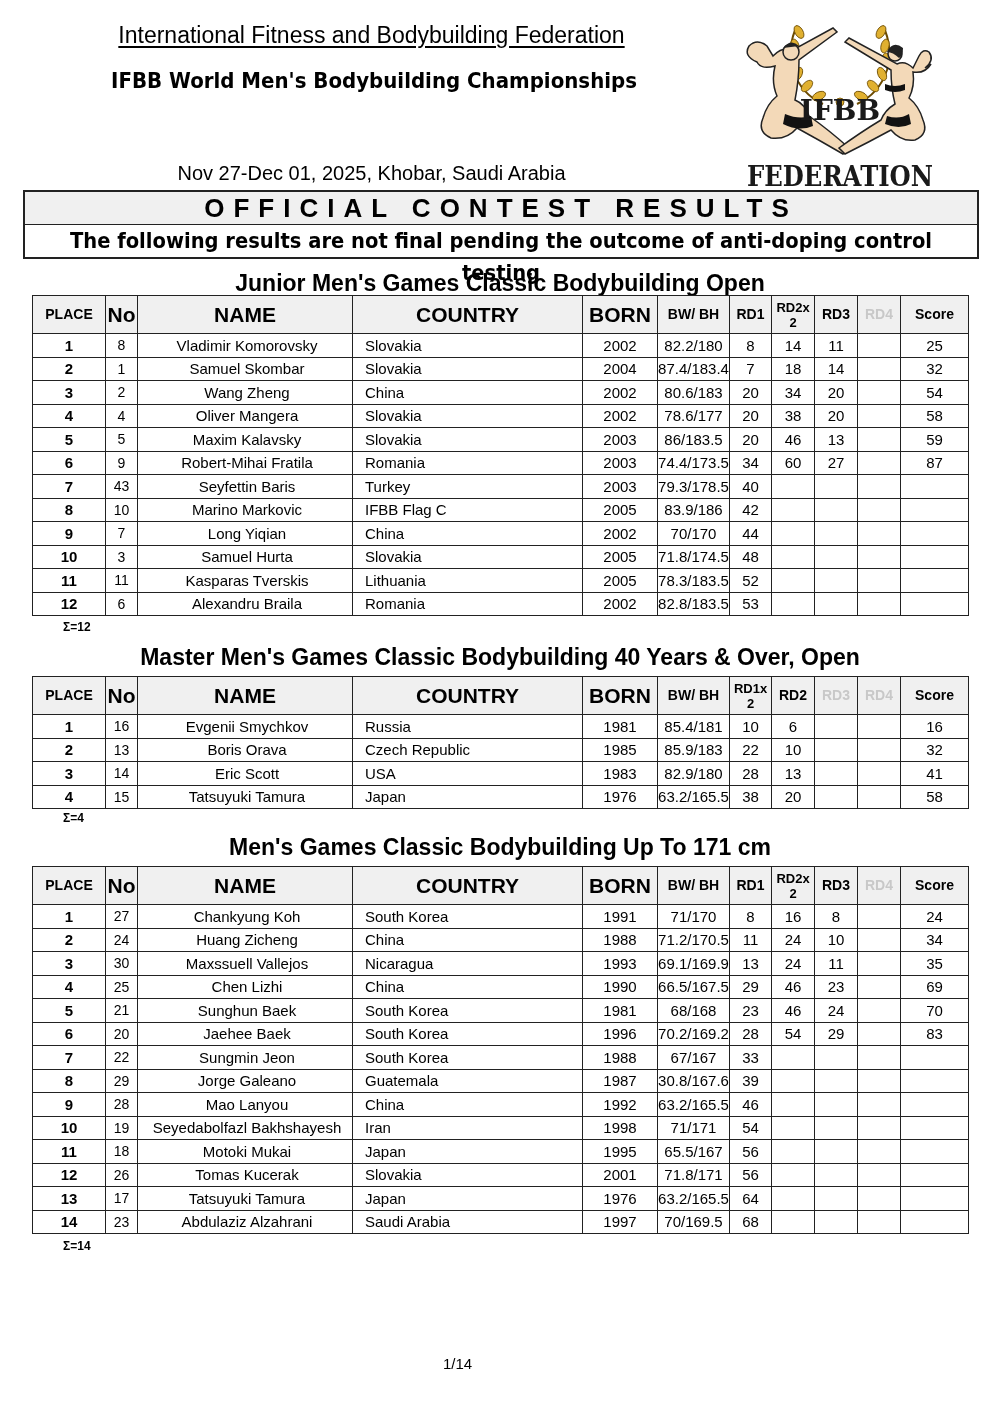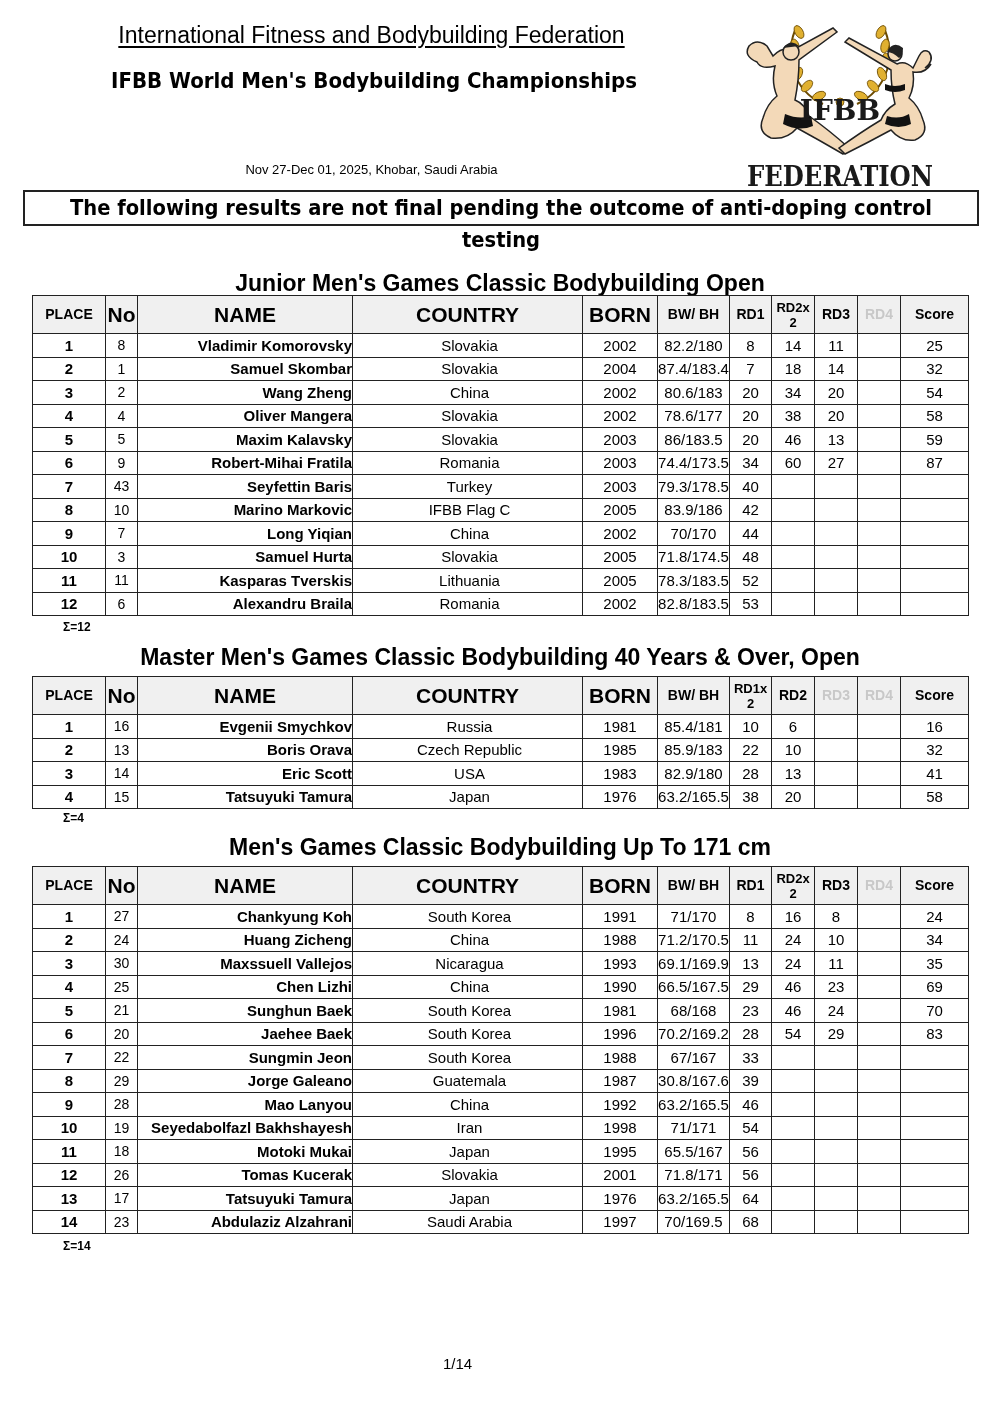--- a/index.html
+++ b/index.html
@@ -1,37 +1,37 @@
 <!DOCTYPE html>
 <html><head>
 <meta charset="utf-8">
 <style>
   html, body { margin:0; padding:0; background:#ffffff; }
   body { width:1000px; height:1415px; position:relative; font-family:"Liberation Sans", sans-serif; color:#000; overflow:hidden; }
   .abs { position:absolute; }
   .org { left:0; width:743px; top:22px; text-align:center; font-size:23px; }
   .org span { text-decoration:underline; text-underline-offset:3px; }
   .champ { left:0; width:748px; top:68px; text-align:center; font-size:22px; font-weight:bold; font-family:"DejaVu Sans", sans-serif; transform:scaleX(0.9); transform-origin:374px 0; }
-  .dateloc { left:0; width:743px; top:162px; text-align:center; font-size:13px; }
+  .dateloc { left:0; width:743px; top:162px; text-align:center; font-size:20px; }
   .logo { left:735px; top:14px; width:210px; height:176px; }
   .banner { left:23px; top:190px; width:952px; border:2px solid #222; }
   .banner-top { height:32px; background:#f0f0f0; border-bottom:1.5px solid #222; text-align:center; font-size:26px; font-weight:bold; letter-spacing:9px; line-height:32px; }
   .banner-bot { height:32px; background:#fff; text-align:center; font-size:21px; font-weight:bold; line-height:32px; font-family:"DejaVu Sans", sans-serif; transform:scaleX(0.93); }
   .section-title { left:0; width:1000px; text-align:center; font-size:23px; font-weight:bold; }
   table.res { position:absolute; left:32px; width:936px; border-collapse:collapse; table-layout:fixed; font-size:15px; }
   table.res th, table.res td { border:1.5px solid #222; padding:0; height:22.5px; overflow:hidden; white-space:nowrap; }
   table.res th { background:#f0f0f0; height:37px; font-weight:bold; font-size:16px; line-height:15px; }
   table.res th.big { font-size:21px; }
   table.res th.sm { font-size:14px; }
   table.res th.dim { color:#c8c8c8; font-weight:bold; font-size:14px; }
   table.res td { text-align:center; }
   table.res td.place { font-weight:bold; font-size:15px; }
   table.res td.no { font-size:14px; }
-  table.res td.left { text-align:right; padding-left:4px;font-weight:bold; }
-  table.res td.country { text-align:center; padding-left:4px; }
+  table.res td.left { text-align:center; padding-left:4px; }
+  table.res td.country { text-align:left; padding-left:12px; }
   .sigma { left:63px; font-size:12px;font-weight:bold; }
   .pagenum { left:0; width:915px; top:1355px; text-align:center; font-size:15px; }
 </style>
 </head>
 <body>
 
 <div class="abs org"><span>International Fitness and Bodybuilding Federation</span></div>
 <div class="abs champ">IFBB World Men's Bodybuilding Championships</div>
 <div class="abs dateloc">Nov 27-Dec 01, 2025, Khobar, Saudi Arabia</div>
 
@@ -70,20 +70,21 @@
     <path d="M152 102 q12 4 22 -2 l2 10 q-12 6 -26 0z" fill="#111"></path>
     <circle cx="160" cy="40" r="7" fill="#f3d9b8" stroke="#222" stroke-width="1.5"></circle>
     <path d="M152 38 q6 -12 16 -4 q0 8 -4 10 q-6 -6 -12 -6z" fill="#222"></path>
 
     <text x="105" y="106" text-anchor="middle" font-family="DejaVu Serif, serif" font-weight="bold" font-size="28" fill="#1a1a1a">IFBB</text>
     <text x="105" y="172" text-anchor="middle" font-family="DejaVu Serif, serif" font-weight="bold" font-size="27" fill="#1a1a1a" textLength="186" lengthAdjust="spacingAndGlyphs">FEDERATION</text>
   </svg>
 </div>
 
 <div class="abs banner">
+  <div class="banner-top">OFFICIAL CONTEST RESULTS</div>
   <div class="banner-bot">The following results are not final pending the outcome of anti-doping control testing</div>
 </div>
 
 <div class="abs section-title" style="top:270px;">Junior Men's Games Classic Bodybuilding Open</div>
 <table class="res" style="top:295px;" id="t0">
   <colgroup>
       <col style="width:73px">
       <col style="width:32px">
       <col style="width:215px">
       <col style="width:230px">

